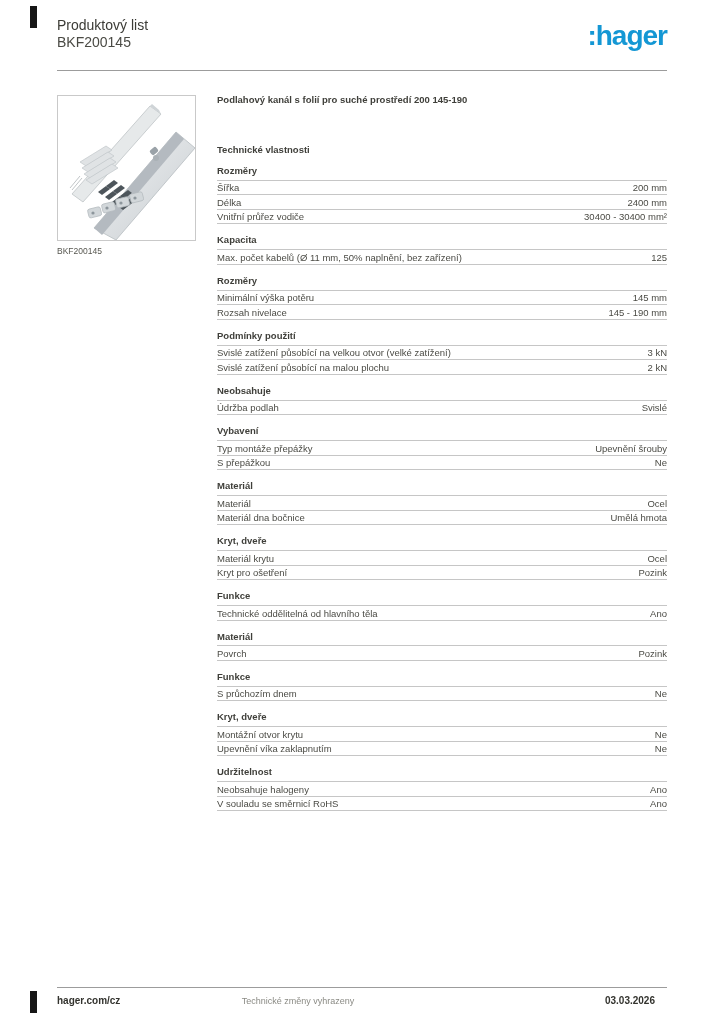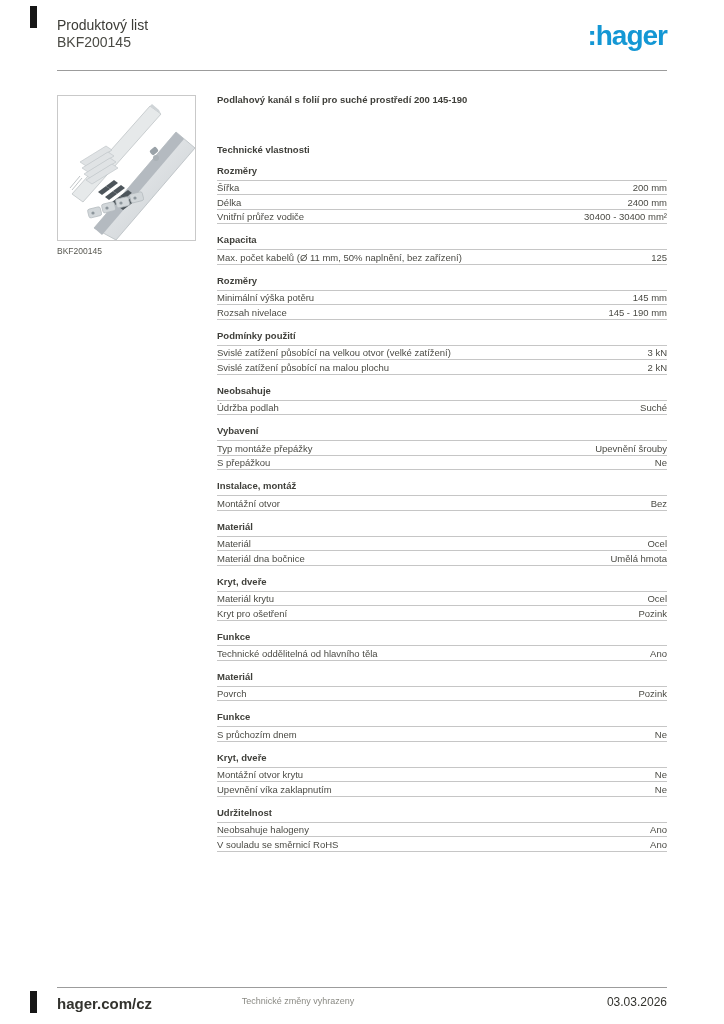--- a/index.html
+++ b/index.html
@@ -34,23 +34,23 @@
     padding:1px 0 3px 0;border-bottom:1px solid #c6c6c6;line-height:1.15;
   }
   .spec-row{
     display:flex;justify-content:space-between;align-items:baseline;
     border-bottom:1px solid #c6c6c6;padding:1.5px 0 1px 0;
     font-size:9.5px;line-height:1.16;color:#4b4b45;gap:8px;
   }
   .spec-row .lbl{text-align:left;}
   .spec-row .val{text-align:right;white-space:nowrap;padding-left:12px;}
   
-  .f-left{position:absolute;left:57px;top:995px;font-size:15px;font-weight:bold;color:#33332e;}
+  .f-left{position:absolute;left:57px;top:995px;font-size:10px;font-weight:bold;color:#33332e;}
   .f-center{position:absolute;left:0;width:596px;top:996px;text-align:center;font-size:9px;color:#8b8b85;}
-  .f-right{position:absolute;right:57px;top:995px;font-size:12px;font-weight:normal;color:#33332e;}
+  .f-right{position:absolute;right:69px;top:995px;font-size:10px;font-weight:bold;color:#33332e;}
 </style>
 </head>
 <body>
 
 <div class="page">
 
   <div class="edge-mark top"></div>
 
   <div class="hdr-titles">
     <div class="doc-type">Produktový list</div>
@@ -166,39 +166,32 @@
           </div>
           <div class="spec-row">
             <span class="lbl">Svislé zatížení působící na malou plochu</span>
             <span class="val">2 kN</span>
           </div>
         </section>
         <section class="spec-section">
           <h3>Neobsahuje</h3>
           <div class="spec-row">
             <span class="lbl">Údržba podlah</span>
-            <span class="val">Suché</span>
+            <span class="val">Svislé</span>
           </div>
         </section>
         <section class="spec-section">
           <h3>Vybavení</h3>
           <div class="spec-row">
             <span class="lbl">Typ montáže přepážky</span>
             <span class="val">Upevnění šrouby</span>
           </div>
           <div class="spec-row">
             <span class="lbl">S přepážkou</span>
             <span class="val">Ne</span>
-          </div>
-        </section>
-        <section class="spec-section">
-          <h3>Instalace, montáž</h3>
-          <div class="spec-row">
-            <span class="lbl">Montážní otvor</span>
-            <span class="val">Bez</span>
           </div>
         </section>
         <section class="spec-section">
           <h3>Materiál</h3>
           <div class="spec-row">
             <span class="lbl">Materiál</span>
             <span class="val">Ocel</span>
           </div>
           <div class="spec-row">
             <span class="lbl">Materiál dna bočnice</span>

